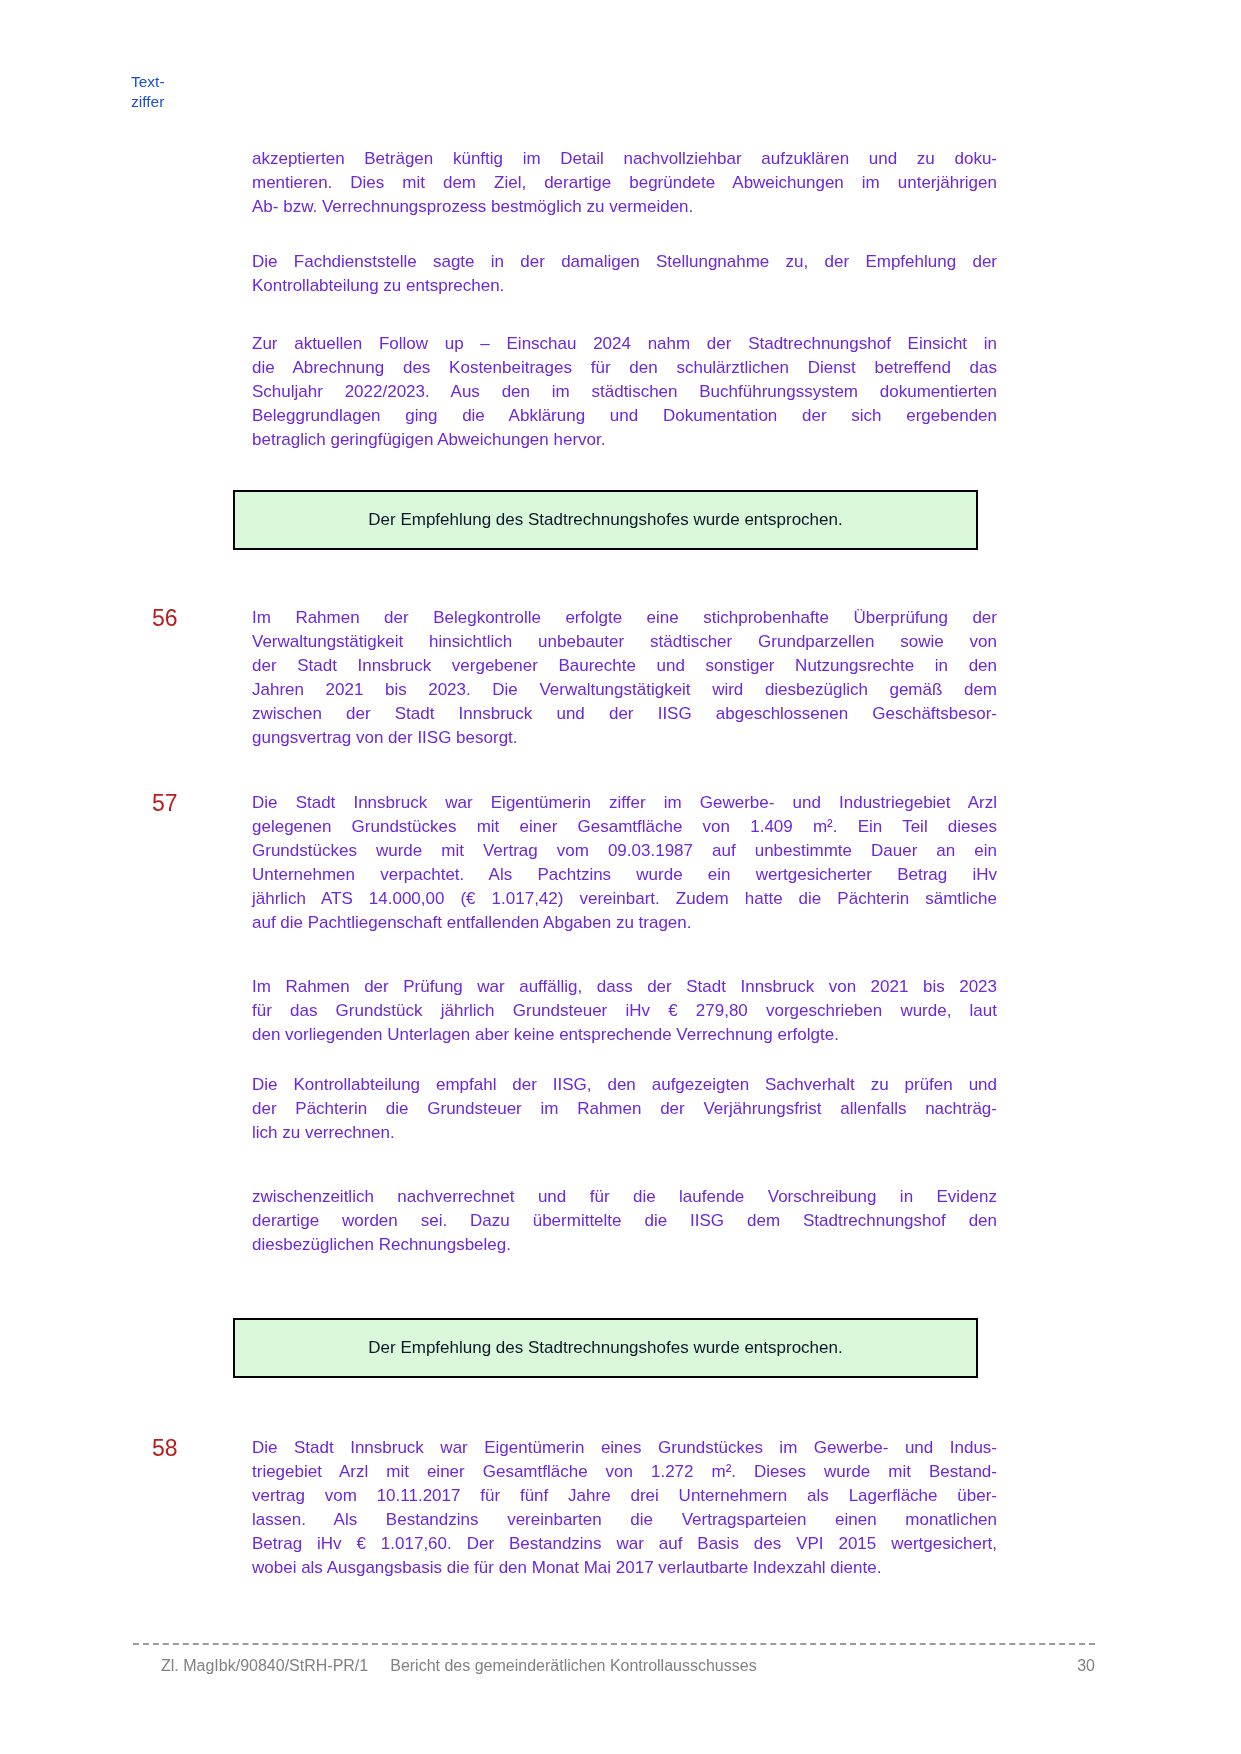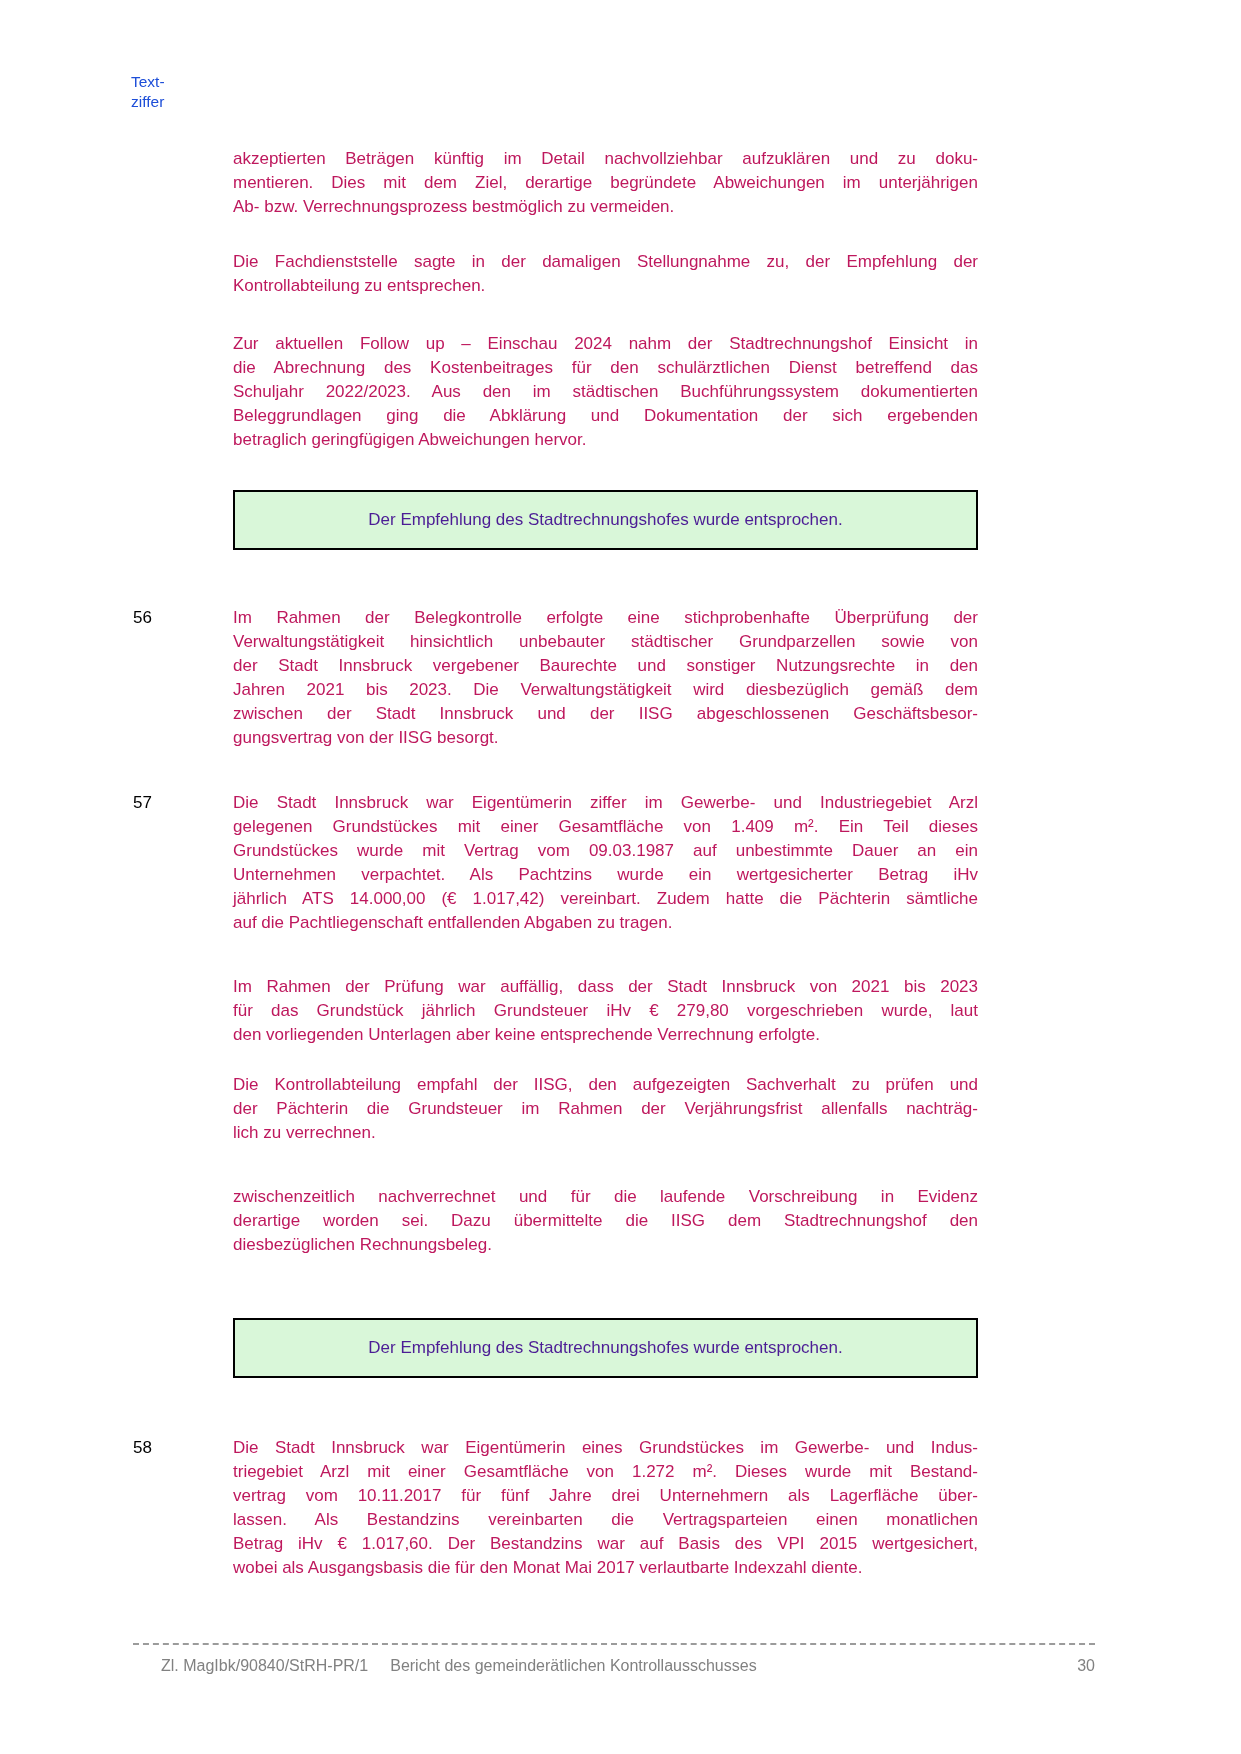--- a/index.html
+++ b/index.html
@@ -23,46 +23,47 @@
   .row {
     position: absolute;
     left: 133px;
     width: 845px;
     display: flex;
     align-items: flex-start;
   }
   .num {
     width: 100px;
     flex: 0 0 100px;
-    font-size: 17px;
+    font-size: 23px;
     line-height: 24px;
-    color: #000000;
+    color: #b91c1c;
+    margin-left: 19px;
   }
   .txt {
     width: 745px;
     flex: 0 0 745px;
     font-size: 17px;
     line-height: 24px;
-    color: #be185d;
+    color: #6d28d9;
   }
   .ln { white-space: normal; }
   .ln.just { text-align: justify; text-align-last: justify; }
   .recbox {
     position: absolute;
     left: 233px;
     width: 745px;
     height: 60px;
     box-sizing: border-box;
     background: #d9f7d9;
     border: 2px solid #000000;
     display: flex;
     align-items: center;
     justify-content: center;
     font-size: 17px;
-    color: #4c1d95;
+    color: #0f172a;
   }
   .footer {
     position: absolute;
     left: 133px;
     top: 1643px;
     width: 962px;
   }
   .footer .dash {
     border-top: 2px dashed #9b9b9b;
     height: 0;

